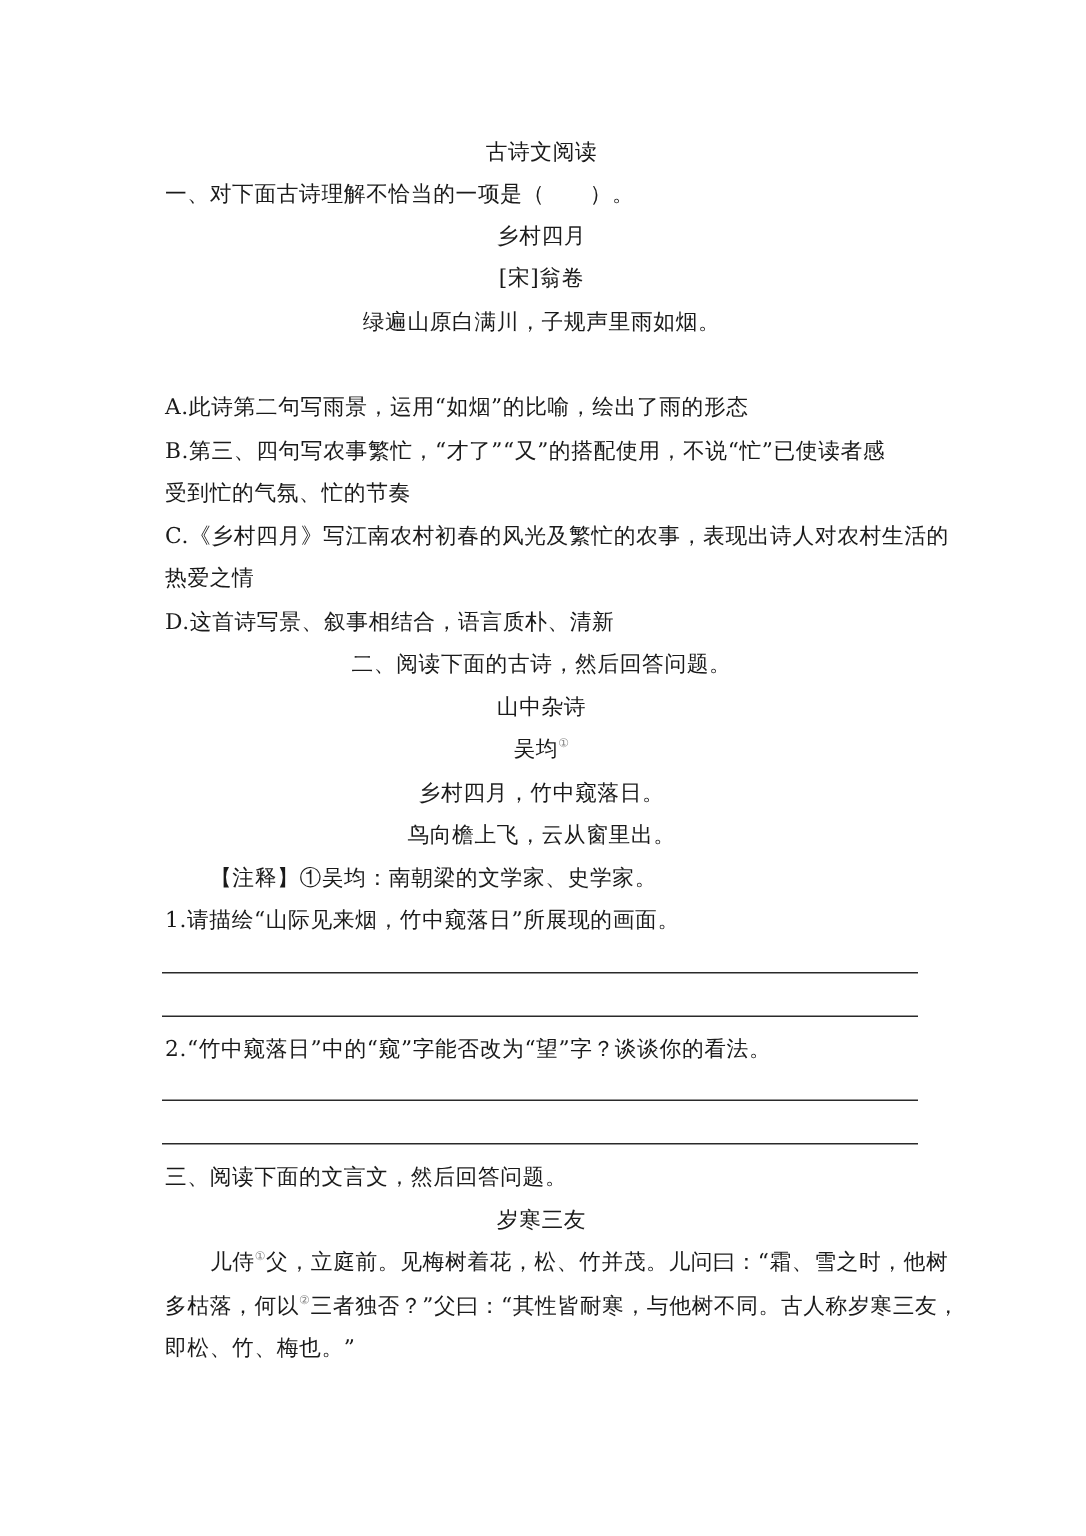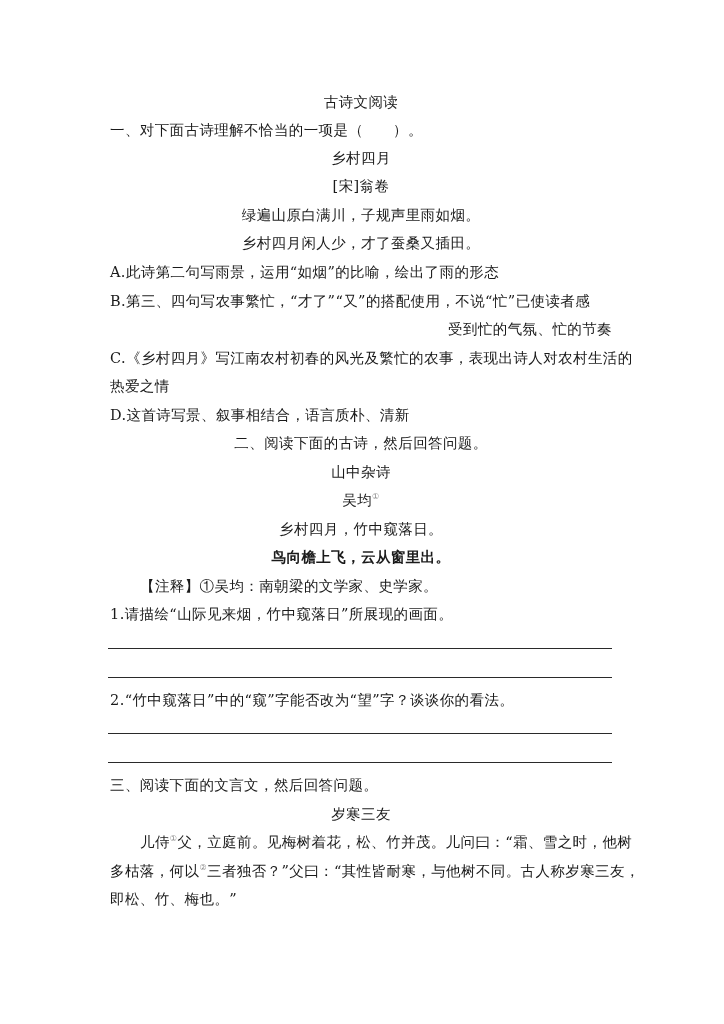--- a/index.html
+++ b/index.html
@@ -26,34 +26,33 @@
 <body>
 
 <div class="page">
 
   <div class="line center" style="top:92px;">古诗文阅读</div>
 
   <div class="line" style="top:120px;">一、对下面古诗理解不恰当的一项是（　　）。</div>
   <div class="line center" style="top:148px;">乡村四月</div>
   <div class="line center" style="top:176px;">[宋]翁卷</div>
   <div class="line center" style="top:205px;">绿遍山原白满川，子规声里雨如烟。</div>
-  <div class="line center" style="top:233px;">乡村四月闲人少，才了蚕桑又插田。</div>
 
   <div class="line" style="top:262px;">A.此诗第二句写雨景，运用“如烟”的比喻，绘出了雨的形态</div>
   <div class="line" style="top:291px;">B.第三、四句写农事繁忙，“才了”“又”的搭配使用，不说“忙”已使读者感</div>
-  <div class="line" style="top:319px;text-align:right;">受到忙的气氛、忙的节奏</div>
+  <div class="line" style="top:319px;">受到忙的气氛、忙的节奏</div>
   <div class="line" style="top:348px;">C.《乡村四月》写江南农村初春的风光及繁忙的农事，表现出诗人对农村生活的</div>
   <div class="line" style="top:376px;">热爱之情</div>
   <div class="line" style="top:405px;">D.这首诗写景、叙事相结合，语言质朴、清新</div>
 
   <div class="line" style="top:433px;text-align:center;">二、阅读下面的古诗，然后回答问题。</div>
   <div class="line center" style="top:462px;">山中杂诗</div>
   <div class="line center" style="top:490px;"><span>吴均</span><sup>①</sup></div>
   <div class="line center" style="top:519px;">乡村四月，竹中窥落日。</div>
-  <div class="line center" style="top:547px;font-weight:bold;">鸟向檐上飞，云从窗里出。</div>
+  <div class="line center" style="top:547px;">鸟向檐上飞，云从窗里出。</div>
   <div class="line indent" style="top:576px;">【注释】①吴均：南朝梁的文学家、史学家。</div>
 
   <div class="line" style="top:604px;">1.请描绘“山际见来烟，竹中窥落日”所展现的画面。</div>
   <div class="rule" style="top:648px;"></div>
   <div class="rule" style="top:677px;"></div>
 
   <div class="line" style="top:690px;">2.“竹中窥落日”中的“窥”字能否改为“望”字？谈谈你的看法。</div>
   <div class="rule" style="top:733px;"></div>
   <div class="rule" style="top:762px;"></div>
 

